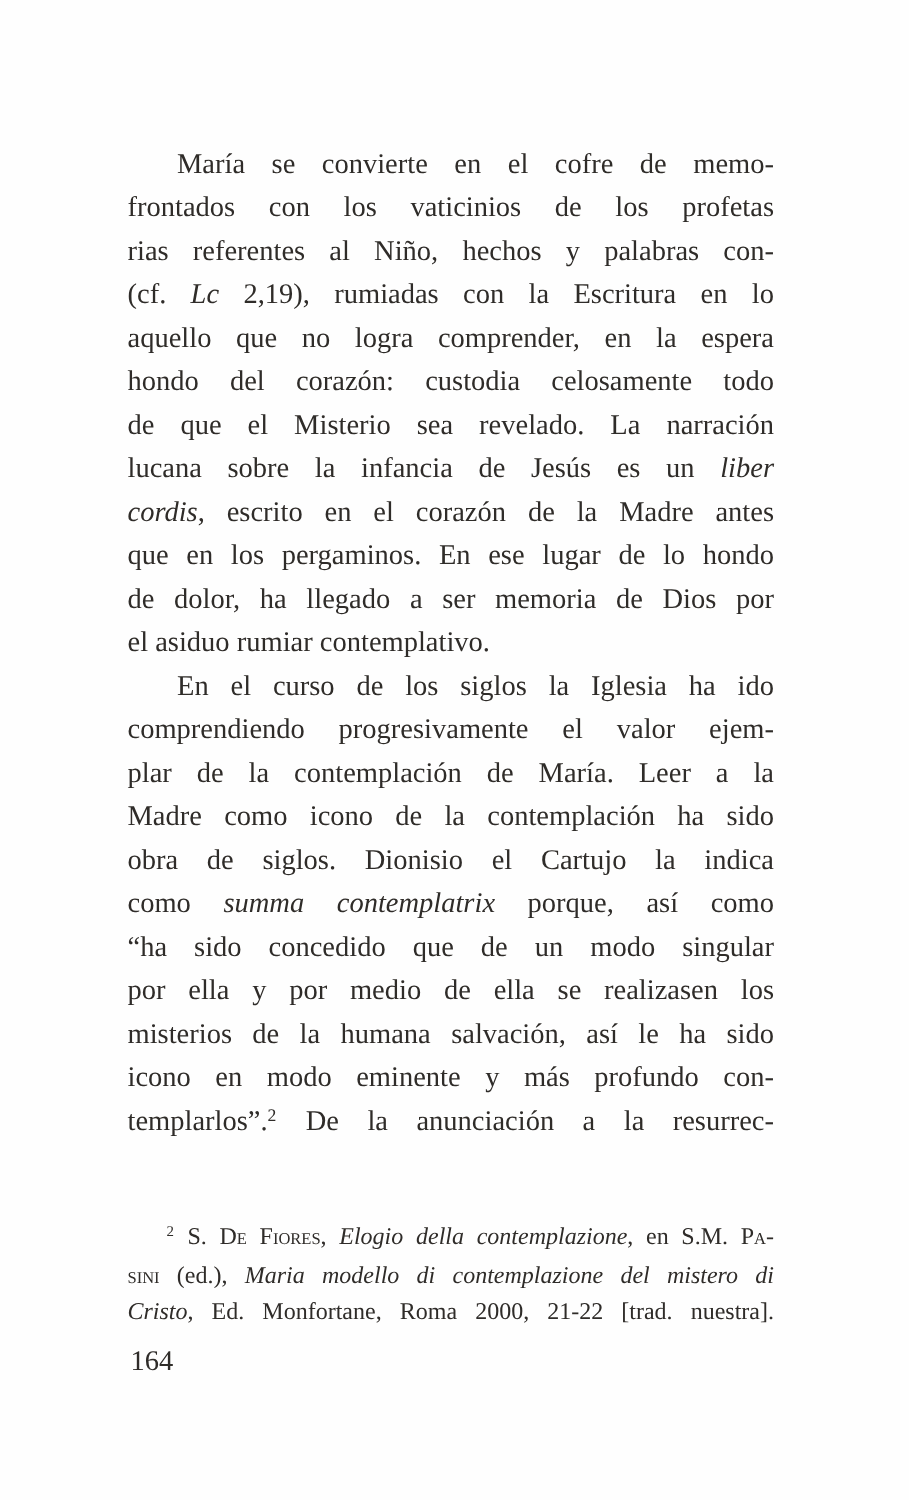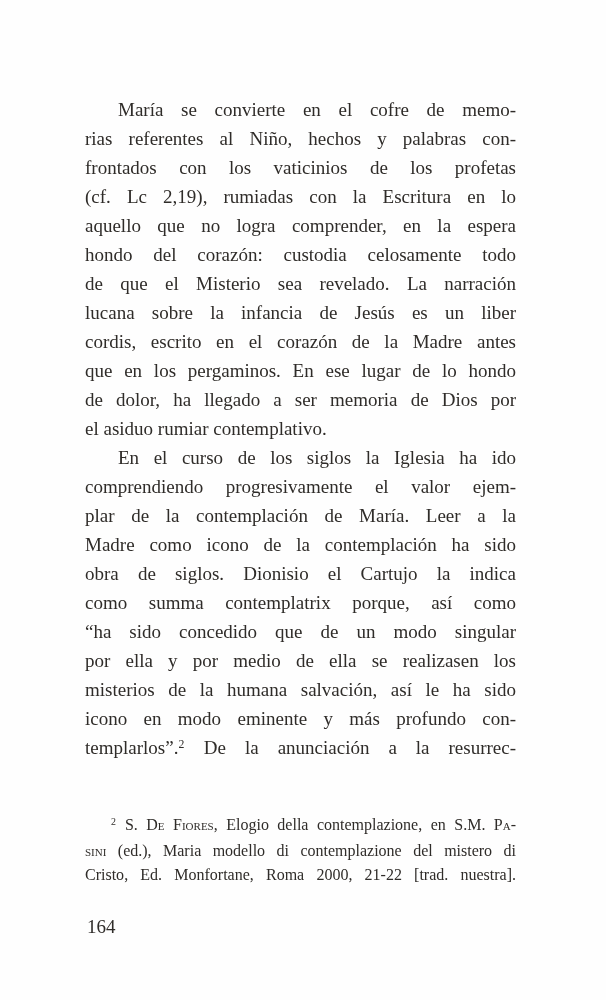--- a/index.html
+++ b/index.html
@@ -39,45 +39,44 @@
   }
   .line.end {
     text-align-last: left;
   }
   .body-text .line.indent {
     padding-left: 33px;
   }
   .footnote .line.indent {
     padding-left: 26px;
   }
-  .it { }
+  .it { font-style: italic; }
   .sc { font-variant: small-caps; margin-top: 13px; }
   .sup {
     font-size: 62%;
     position: relative;
     top: -0.5em;
     letter-spacing: 0.05em;
   }
   .page-number {
     position: absolute;
     left: 87px;
     top: 897px;
     font-size: 19px;
-    margin-top: 19px;
   }
 </style>
 </head>
 <body>
 
 <div class="page" style="background: rgb(254, 254, 254); color: rgb(47, 44, 41);">
   <div class="body-text">
     <div>
         <div class="line indent">María se convierte en el cofre de memo-</div>
+        <div class="line">frontados con los vaticinios de los profetas</div>
         <div class="line">rias referentes al Niño, hechos y palabras con-</div>
-        <div class="line">frontados con los vaticinios de los profetas</div>
         <div class="line">(cf. <span class="it">Lc</span> 2,19), rumiadas con la Escritura en lo</div>
         <div class="line">aquello que no logra comprender, en la espera</div>
         <div class="line">hondo del corazón: custodia celosamente todo</div>
         <div class="line">de que el Misterio sea revelado. La narración</div>
         <div class="line">lucana sobre la infancia de Jesús es un <span class="it">liber</span></div>
         <div class="line"><span class="it">cordis</span>, escrito en el corazón de la Madre antes</div>
         <div class="line">que en los pergaminos. En ese lugar de lo hondo</div>
         <div class="line">de dolor, ha llegado a ser memoria de Dios por</div>
         <div class="line end">el asiduo rumiar contemplativo.</div>
       </div>

